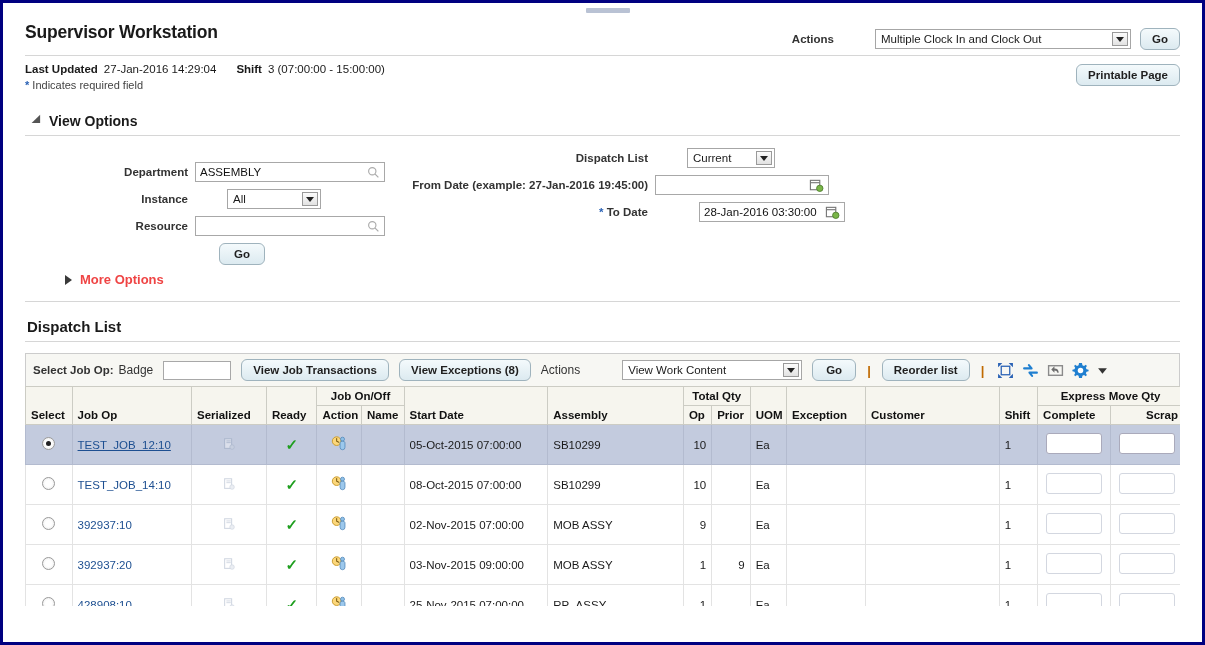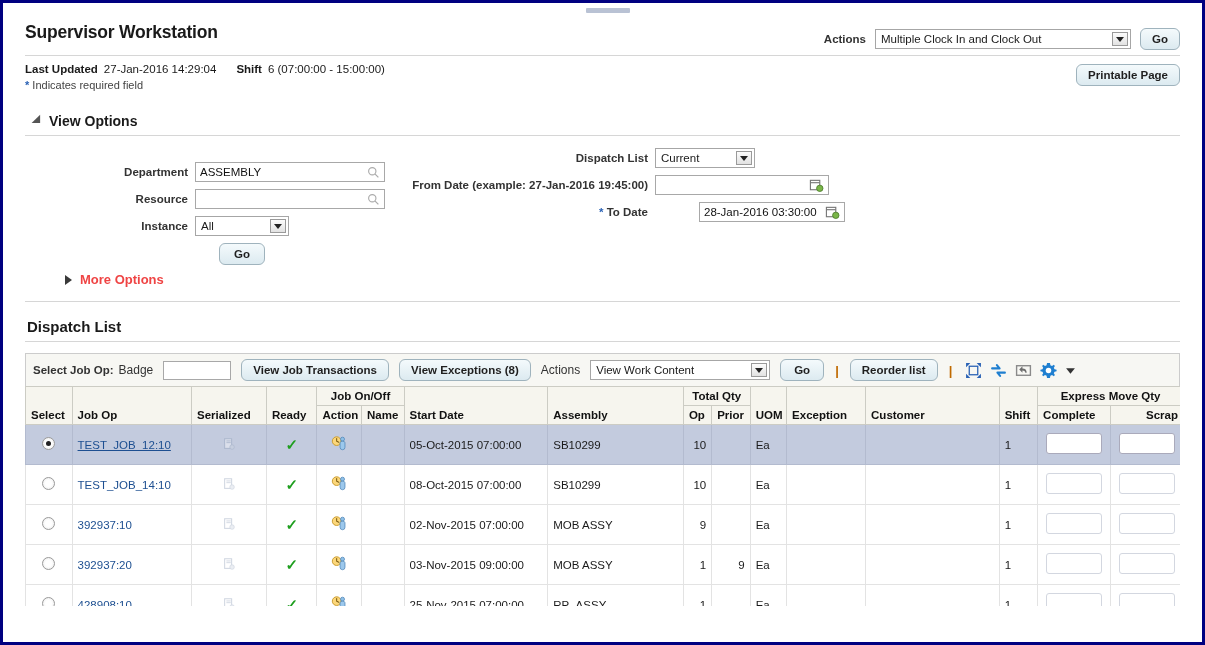--- a/index.html
+++ b/index.html
@@ -47,20 +47,21 @@
   .lbl { font-size: 11.5px; color: #333; font-weight: bold; }
   .lbl-normal { font-size: 12px; color: #333; }
   .select-box {
     position: relative;
     height: 20px;
     border: 1px solid #a6a6a6;
     background: #fff;
     display: flex; align-items: center;
     font-size: 11.5px; color: #1a1a1a;
     padding: 0 22px 0 5px;
+    margin-left: 32px;
   }
   .select-box .arrow {
     position: absolute; right: 2px; top: 2px;
     width: 16px; height: 14px;
     background: linear-gradient(#fcfcfc, #e2e2e2);
     border: 1px solid #9a9a9a;
     display: flex; align-items: center; justify-content: center;
   }
   .select-box .arrow i {
     width: 0; height: 0;
@@ -253,21 +254,21 @@
     </div>
 
     <hr class="hr">
 
     <div style="display:flex; justify-content:space-between; align-items:flex-start;">
       <div>
         <div class="meta-row">
           <b>Last Updated</b>
           <span>27-Jan-2016 14:29:04</span>
           <b style="margin-left:14px;">Shift</b>
-          <span>6 (07:00:00 - 15:00:00)</span>
+          <span>3 (07:00:00 - 15:00:00)</span>
         </div>
         <div class="req-note">
           <span class="req-star">*</span>
           <span>Indicates required field</span>
         </div>
       </div>
       <div class="printable-wrap">
         <button class="btn">Printable Page</button>
       </div>
     </div>
@@ -285,47 +286,47 @@
           <span class="field-label" style="width:170px;">Department</span>
           <div class="lov-input" style="width:190px;">
             <span>ASSEMBLY</span>
             <svg class="lov-icon" viewBox="0 0 16 16">
               <circle cx="6.5" cy="6.5" r="4.5" fill="none" stroke="#666" stroke-width="1.4"></circle>
               <line x1="10" y1="10" x2="14" y2="14" stroke="#666" stroke-width="1.6"></line>
             </svg>
           </div>
         </div>
         <div class="field-row">
+          <span class="field-label" style="width:170px;">Instance</span>
+          <div class="select-box" style="width:94px;">
+            <span>All</span>
+            <span class="arrow">
+                <i></i>
+              </span>
+          </div>
+        </div>
+        <div class="field-row">
           <span class="field-label" style="width:170px;">Resource</span>
           <div class="lov-input" style="width:190px;">
             <span></span>
             <svg class="lov-icon" viewBox="0 0 16 16">
               <circle cx="6.5" cy="6.5" r="4.5" fill="none" stroke="#666" stroke-width="1.4"></circle>
               <line x1="10" y1="10" x2="14" y2="14" stroke="#666" stroke-width="1.6"></line>
             </svg>
           </div>
         </div>
-        <div class="field-row">
-          <span class="field-label" style="width:170px;">Instance</span>
-          <div class="select-box" style="width:94px;">
-            <span>All</span>
-            <span class="arrow">
-                <i></i>
-              </span>
-          </div>
-        </div>
         <div class="go-sm">
           <button class="btn" style="padding:3px 14px;">Go</button>
         </div>
       </div>
 
       <div class="right-col">
         <div class="field-row">
           <span class="field-label" style="width:250px;">Dispatch List</span>
-          <div class="select-box" style="width:100px;">
+          <div class="select-box" style="width:88px;">
             <span>Current</span>
             <span class="arrow">
                 <i></i>
               </span>
           </div>
         </div>
         <div class="field-row">
           <span class="field-label" style="width:250px;">From Date (example: 27-Jan-2016 19:45:00)</span>
           <div class="lov-input" style="width:174px;">
             <span></span>

